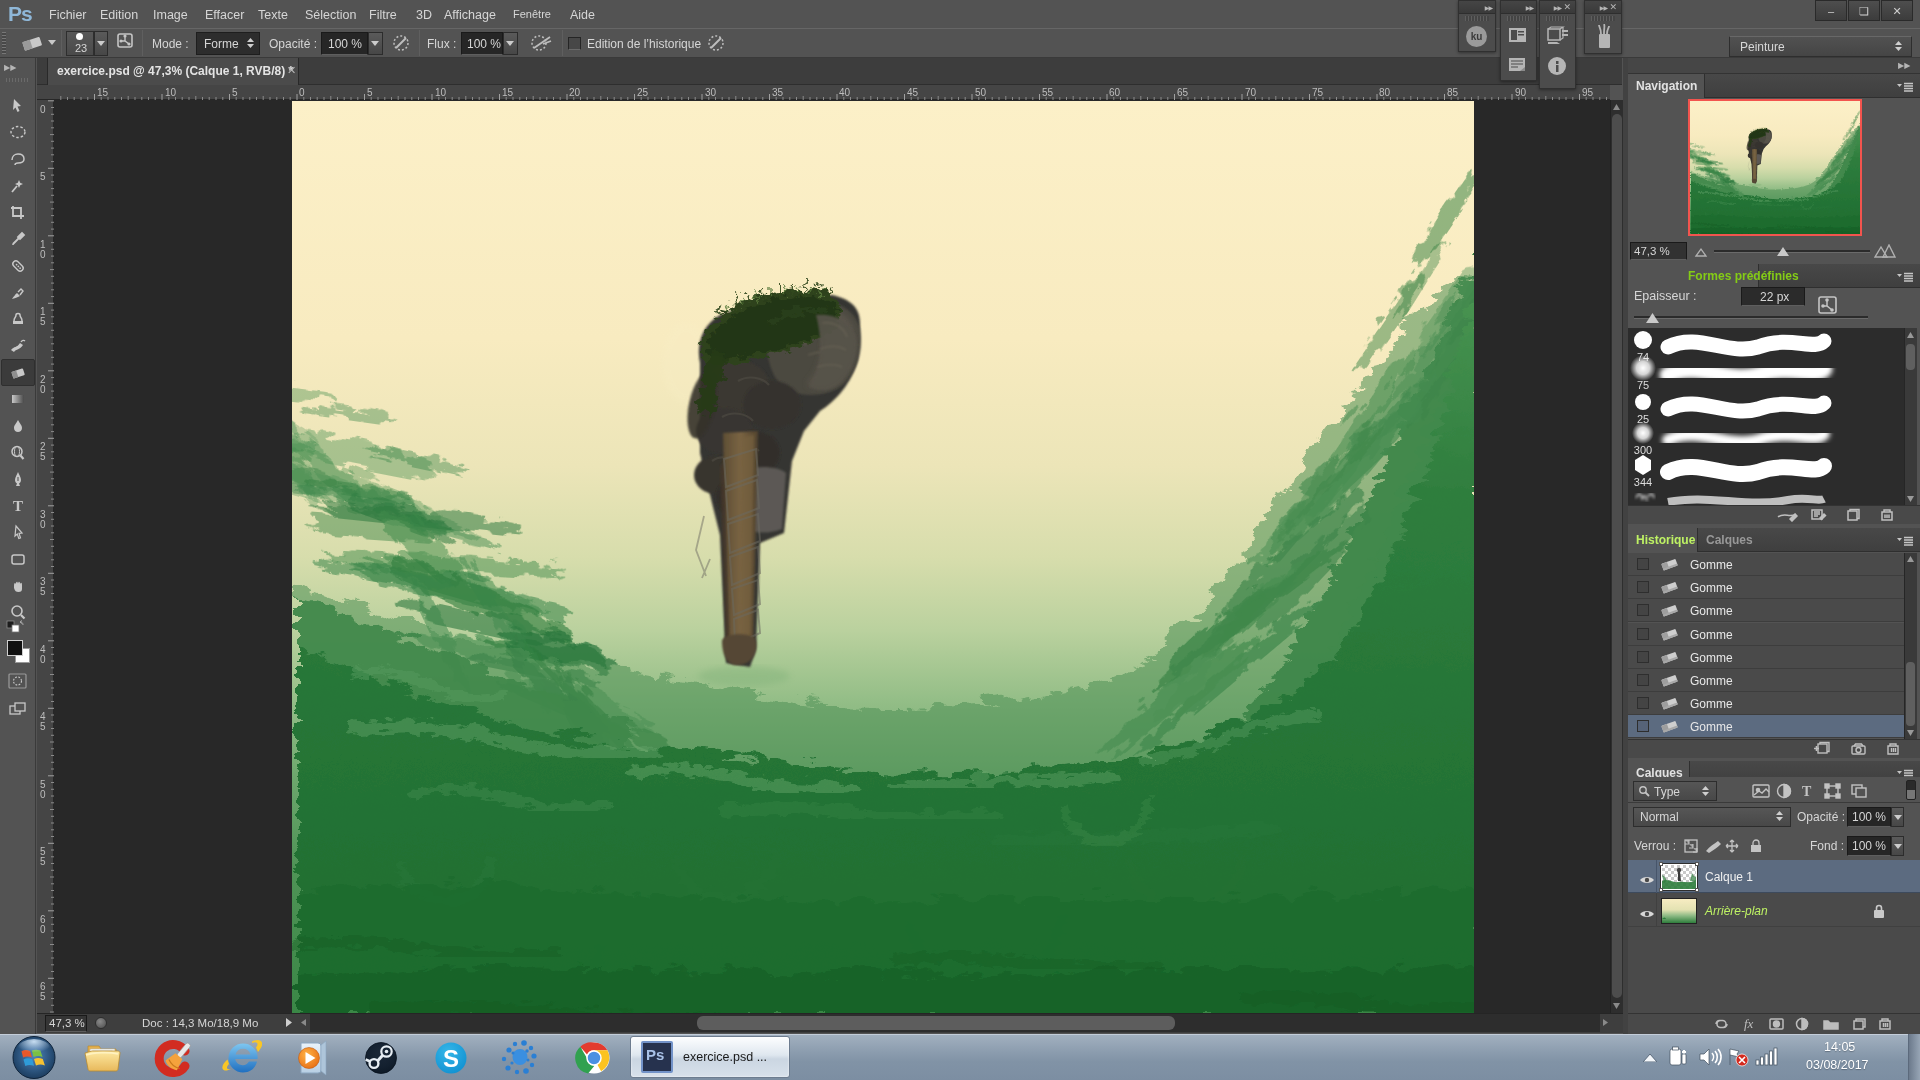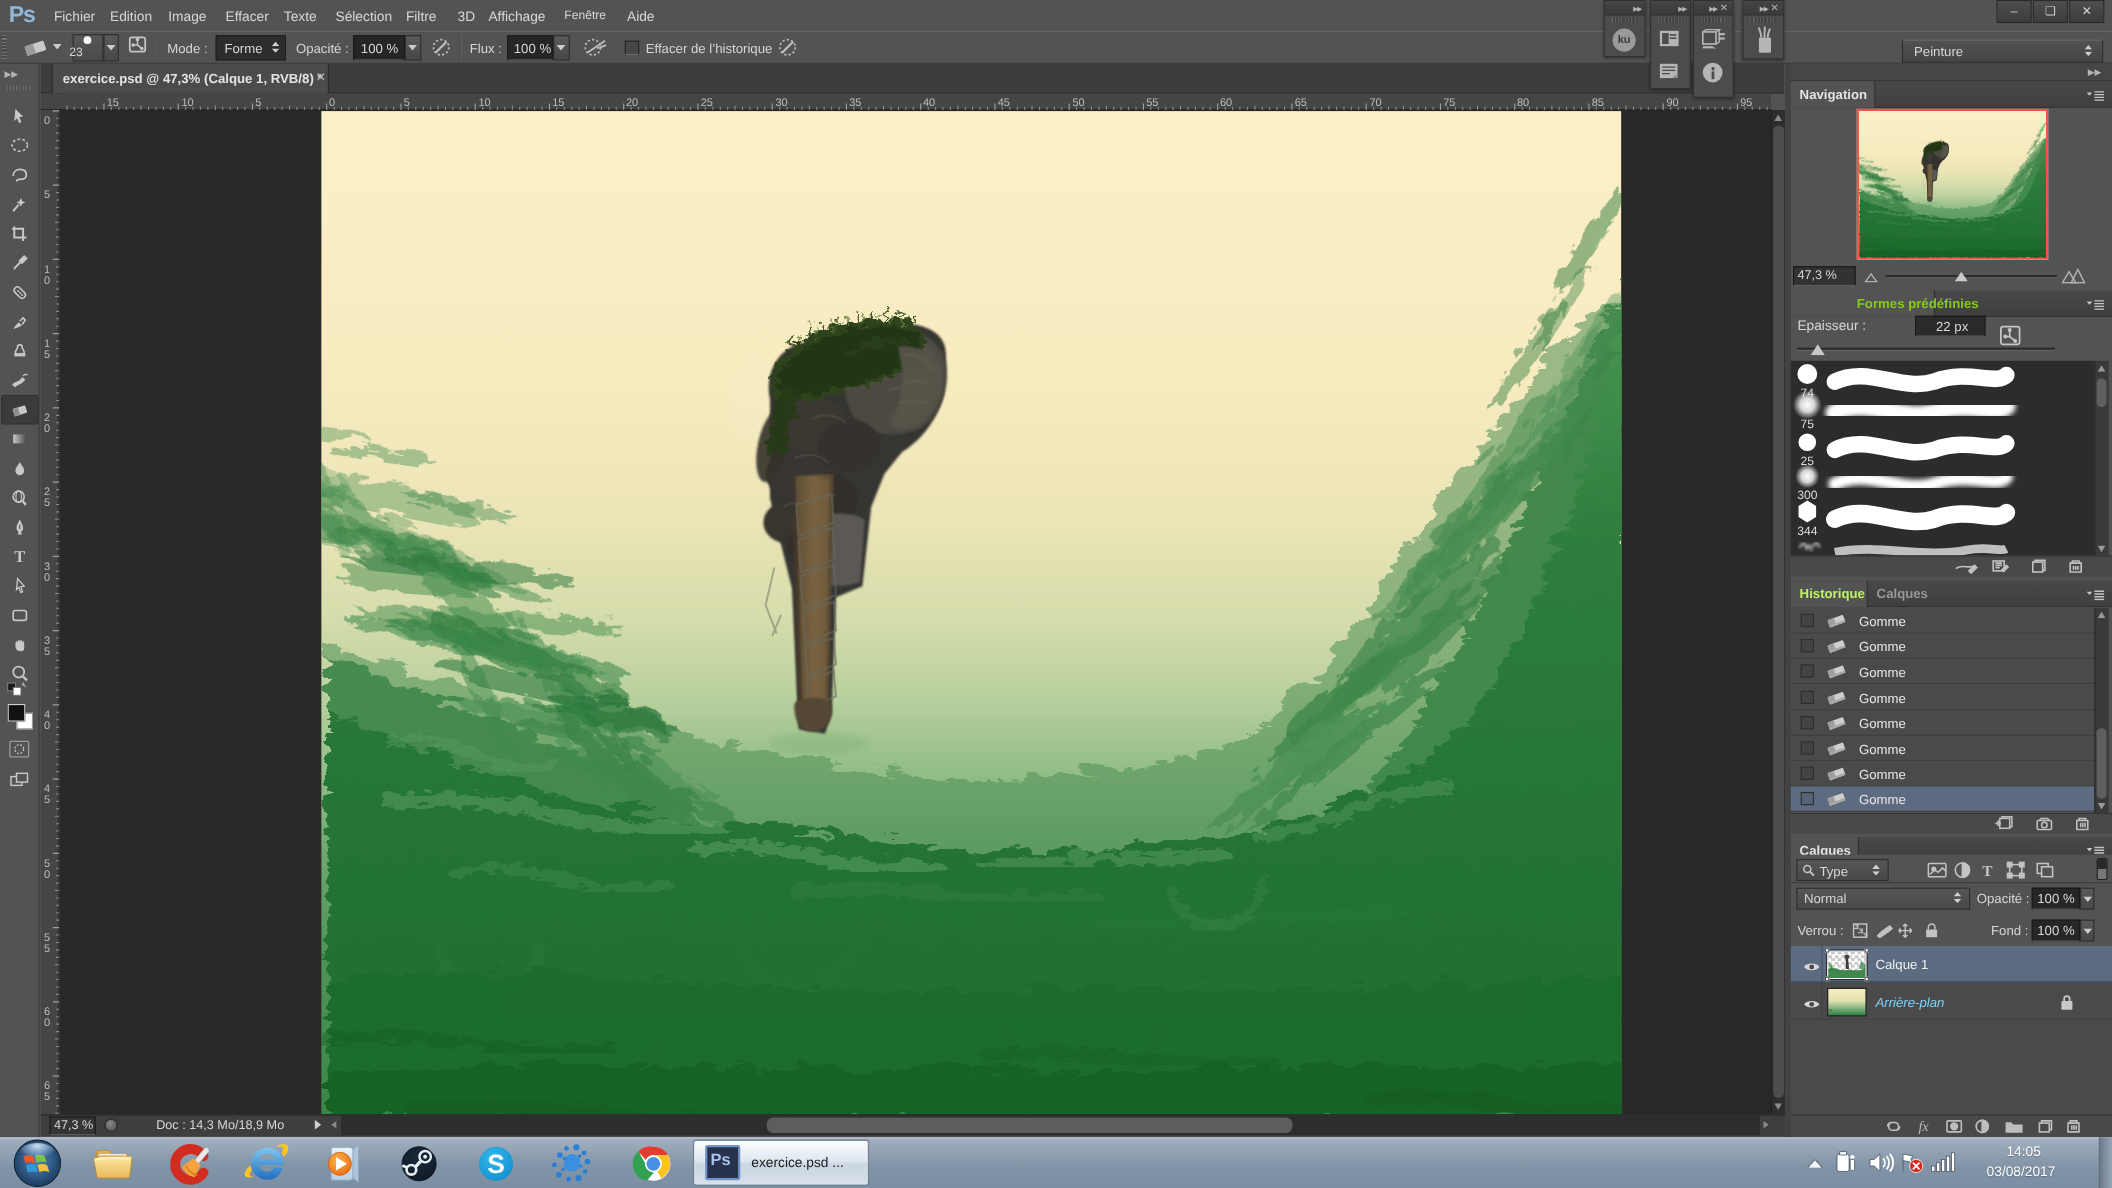--- a/index.html
+++ b/index.html
@@ -35,21 +35,21 @@
       <rect x="3" y="6" width="18" height="9" rx="1" fill="#c9c9c9"></rect>
 <rect x="3" y="6" width="8" height="9" fill="#9a9a9a"></rect>
     </g>
   </svg>
 <svg style="position:absolute;left:48px;top:40px" width="8" height="5">
     <polygon points="0,0 8,0 4.0,5" fill="#c9c9c9"></polygon>
   </svg>
 <div class="sep" style="left:61px;top:30px;height:26px"></div>
 <div class="abs" style="left:66px;top:31px;width:28px;height:25px;background:linear-gradient(#585858,#4a4a4a);border:1px solid #2e2e2e"></div>
 <div class="abs" style="left:76px;top:33px;width:7px;height:7px;border-radius:50%;background:#fff"></div>
-<div class="txt" style="left:55px;top:42px;width:28px;text-align:center;font-size:11px">23</div>
+<div class="txt" style="left:75px;top:42px;width:28px;text-align:left;font-size:11px">23</div>
 <div class="btn" style="left:94px;top:31px;width:14px;height:25px"></div>
 <svg style="position:absolute;left:97px;top:41px" width="8" height="5">
     <polygon points="0,0 8,0 4.0,5" fill="#ccc"></polygon>
   </svg>
 <svg class="abs" style="left:116px;top:32px" width="18" height="20" viewBox="0 0 18 20">
 <rect x="2" y="2" width="14" height="13" rx="2" fill="none" stroke="#c5c5c5" stroke-width="1.6"></rect>
 <path d="M9 4 L9 9 M5 9 L9 9 L13 12" stroke="#c5c5c5" stroke-width="1.4" fill="none"></path>
 <circle cx="9" cy="4" r="1.6" fill="#c5c5c5"></circle>
     <circle cx="5" cy="9" r="1.6" fill="#c5c5c5"></circle>
 <circle cx="13" cy="12" r="1.6" fill="#c5c5c5"></circle>
@@ -82,21 +82,21 @@
 <div class="btn" style="left:503px;top:32px;width:15px;height:23px"></div>
 <svg style="position:absolute;left:506px;top:41px" width="8" height="5">
     <polygon points="0,0 8,0 4.0,5" fill="#ccc"></polygon>
   </svg>
 <svg class="abs" style="left:529px;top:33px" width="26" height="20" viewBox="0 0 26 20">
 <circle cx="10" cy="10" r="7" fill="none" stroke="#bdbdbd" stroke-width="1.5" stroke-dasharray="2 2"></circle>
 <path d="M5 15 L21 4 M14 11 L22 8" stroke="#bdbdbd" stroke-width="1.8"></path>
   </svg>
 <div class="sep" style="left:562px;top:30px;height:26px"></div>
 <div class="abs" style="left:568px;top:37px;width:13px;height:13px;background:#474747;border:1px solid #252525;border-bottom-color:#6a6a6a"></div>
-<div class="txt" style="left:587px;top:37px">Effacer de l’historique</div>
+<div class="txt" style="left:587px;top:37px">Edition de l’historique</div>
 <svg class="abs" style="left:705px;top:33px" width="22" height="20" viewBox="0 0 22 20">
 <circle cx="11" cy="10" r="7" fill="none" stroke="#bdbdbd" stroke-width="1.5" stroke-dasharray="2 2"></circle>
 <path d="M6 15 L16 5" stroke="#bdbdbd" stroke-width="2"></path>
   </svg>
 <div class="abs" style="left:1729px;top:36px;width:183px;height:21px;background:linear-gradient(#515151,#454545);border:1px solid #2e2e2e;border-top-color:#686868"></div>
 <div class="txt" style="left:1740px;top:40px">Peinture</div>
 <svg style="position:absolute;left:1895px;top:41px" width="7" height="4">
     <polygon points="3.5,0 7,4 0,4" fill="#cfcfcf"></polygon>
   </svg>
 <svg style="position:absolute;left:1895px;top:47px" width="7" height="4">
@@ -1232,21 +1232,21 @@
         <linearGradient id="bgth" x1="0" y1="0" x2="0" y2="1">
 <stop offset="0" stop-color="#f7ecc2"></stop>
           <stop offset=".45" stop-color="#e3e2b2"></stop>
           <stop offset=".7" stop-color="#8cba84"></stop>
           <stop offset="1" stop-color="#2e7d3c"></stop>
         </linearGradient>
       </defs>
 <rect width="34" height="24" fill="url(#bgth)"></rect>
       <path d="M0 20 q3 -3 4 0 z" fill="#2e7d3c"></path>
     </svg></div>
-<div class="txt" style="left:1705px;top:904px;font-style:italic;color:#7dd3fc">Arrière-plan</div>
+<div class="txt" style="left:1705px;top:904px;font-style:italic;color:#bef264">Arrière-plan</div>
 <svg class="abs" style="left:1872px;top:903px" width="14" height="16" viewBox="0 0 14 16">
 <rect x="2" y="7" width="10" height="8" rx="1" fill="#c9c9c9"></rect>
     <path d="M4.5 7 V5 a2.5 2.5 0 0 1 5 0 v2" stroke="#c9c9c9" stroke-width="1.6" fill="none"></path>
   </svg>
 <div class="abs" style="left:1628px;top:926px;width:292px;height:1px;background:#404040"></div>
 <div class="abs" style="left:1628px;top:1013px;width:292px;height:21px;background:#494949;border-top:1px solid #333"></div>
 <svg class="abs" style="left:1712px;top:1016px" width="200" height="16" viewBox="0 0 200 16">
 <g stroke="#bdbdbd" stroke-width="1.5" fill="none">
 <path d="M2 8 a3.5 3.5 0 0 1 3.5 -3.5 h3 a3.5 3.5 0 0 1 0 7 M13 8 a3.5 3.5 0 0 1 -3.5 3.5 h-3 a3.5 3.5 0 0 1 0 -7" transform="translate(2,0)"></path>
 <text x="32" y="12" font-size="13" font-style="italic" fill="#bdbdbd" stroke="none" font-family="Liberation Serif">fx</text>

